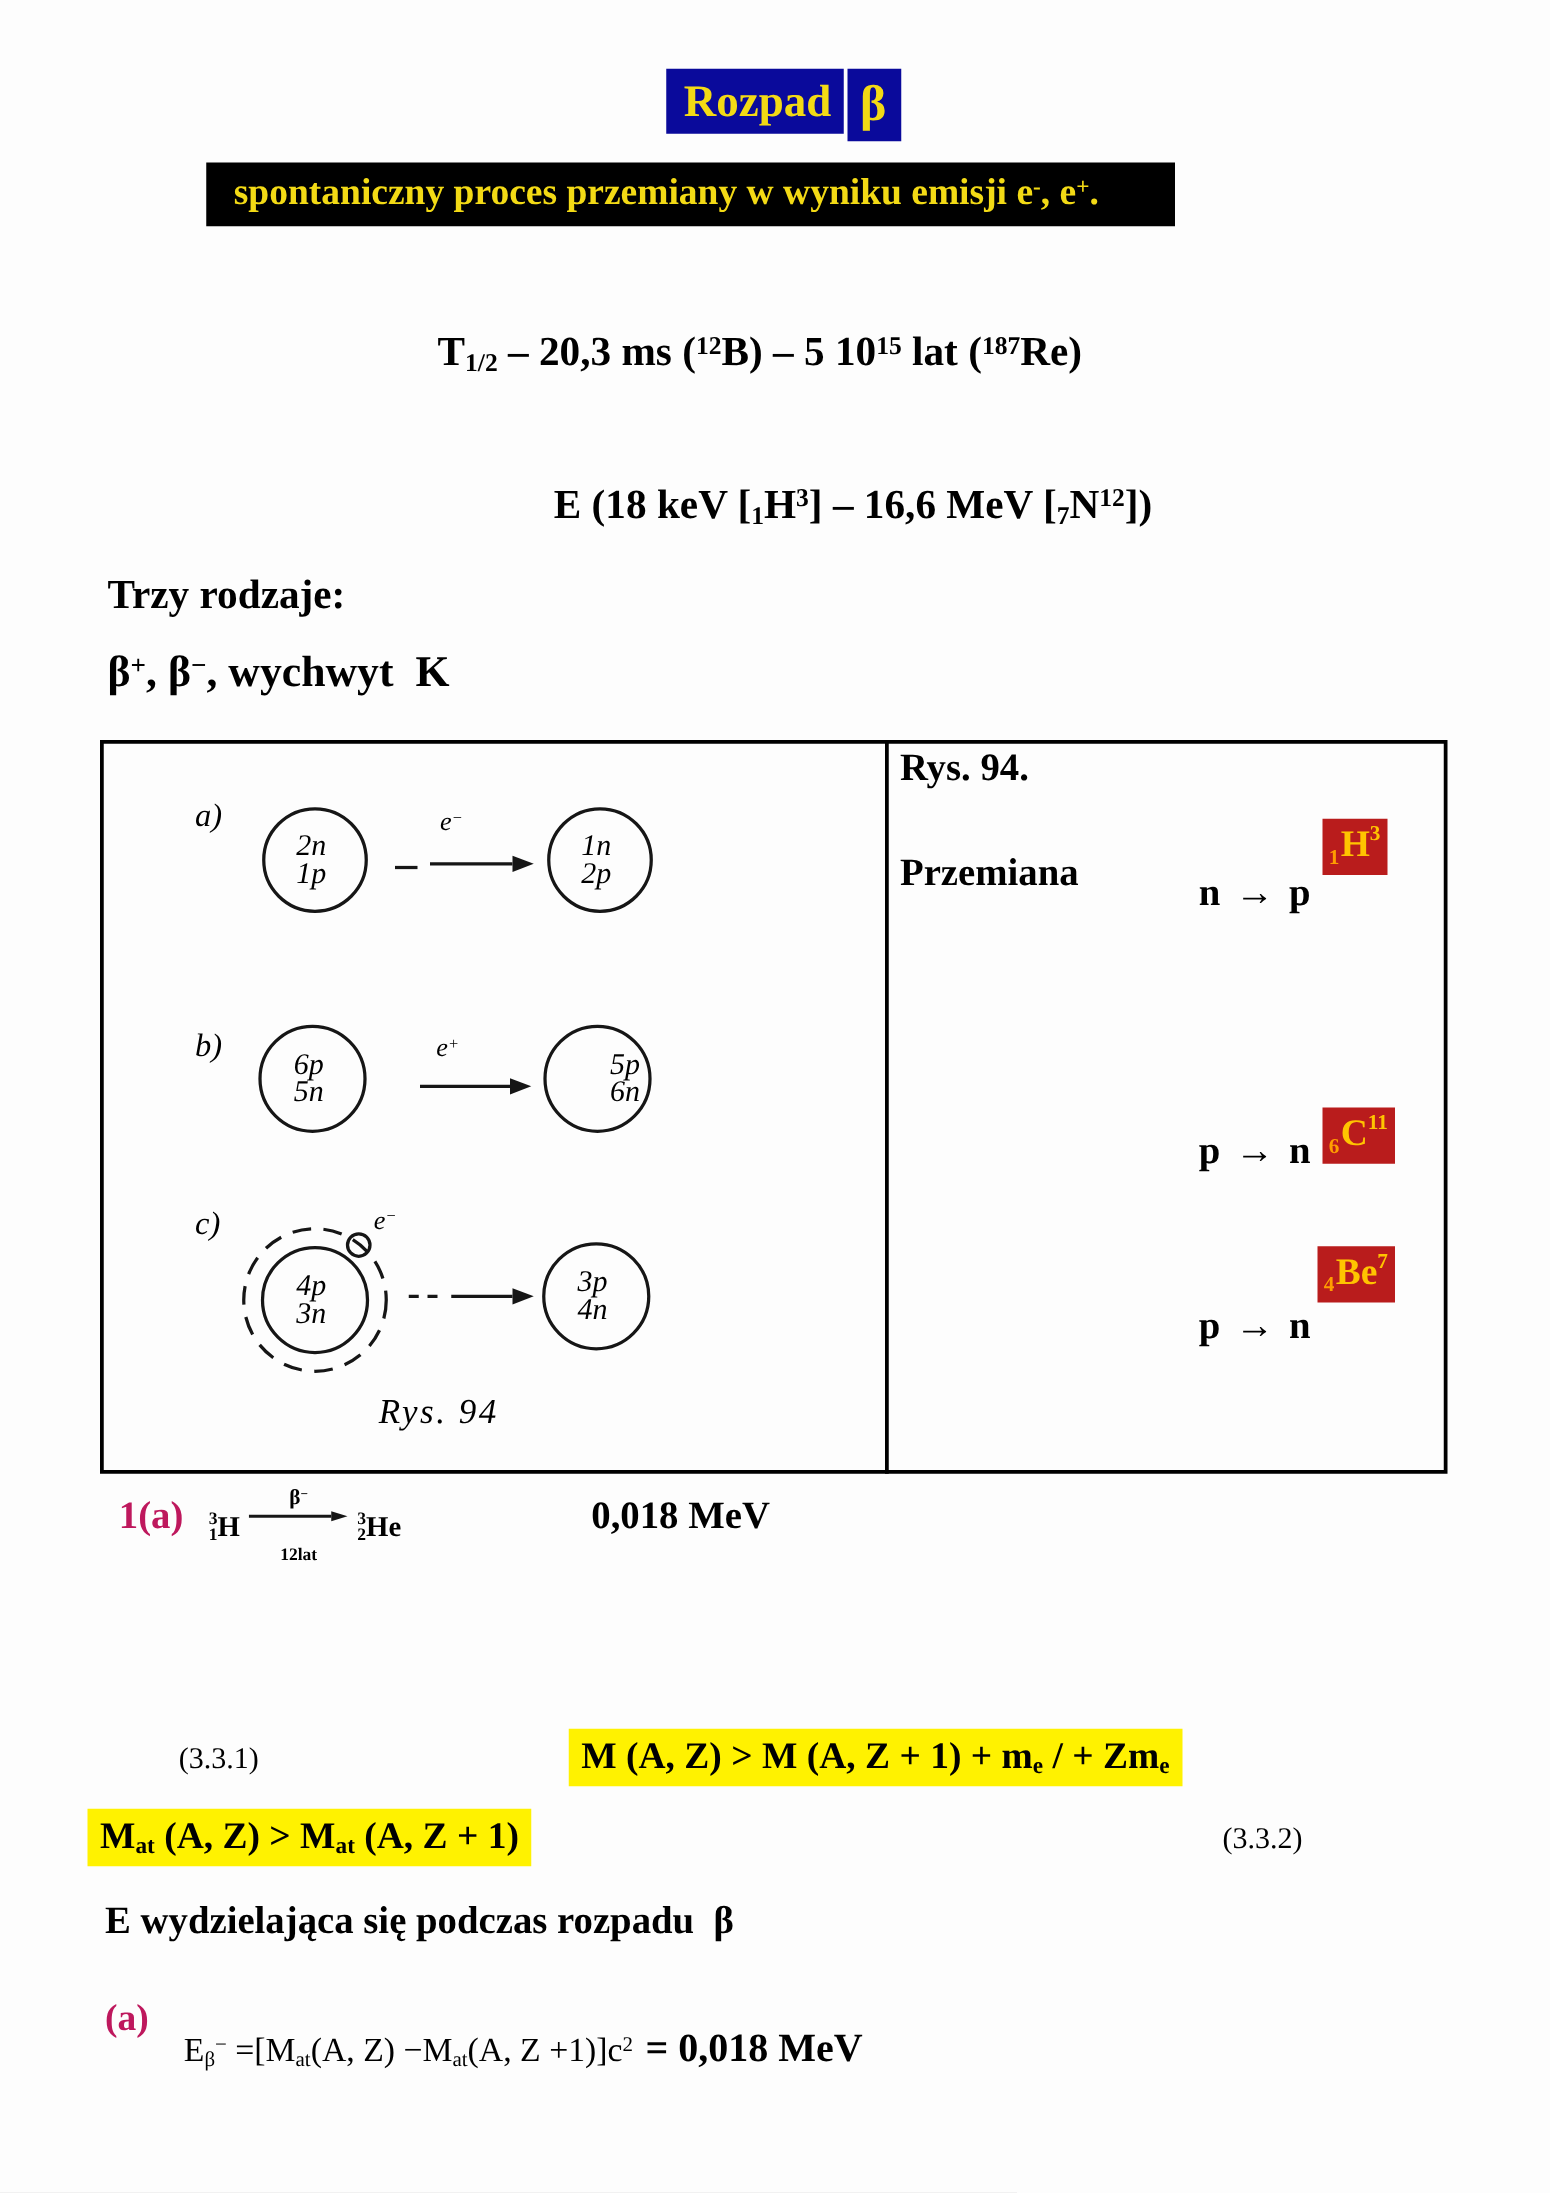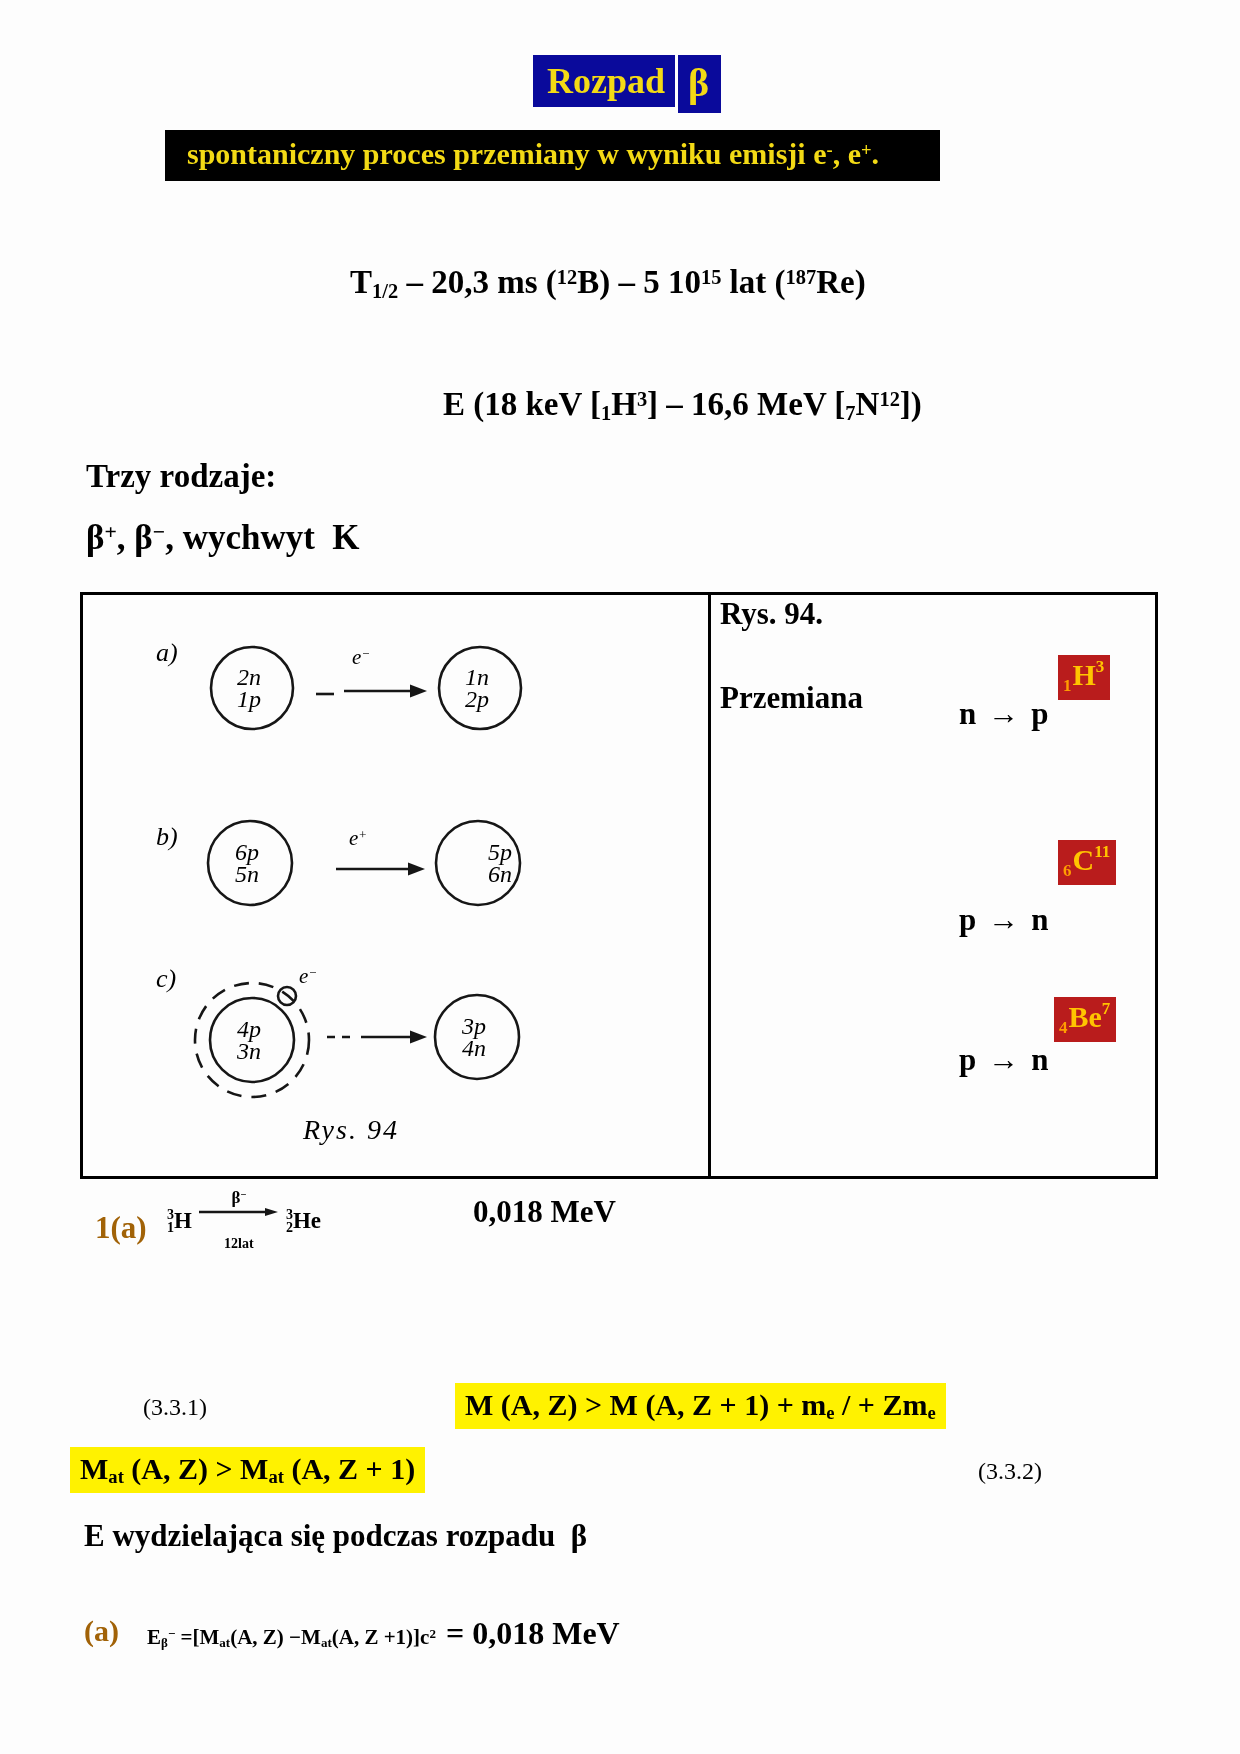--- a/index.html
+++ b/index.html
@@ -38,37 +38,37 @@
 
   
   .panel-text{font-size:31px;font-weight:bold;white-space:pre;}
   .np .arr{display:inline-block;margin:0 12px;}
   .nuc-box{background:#b91c1c;color:#ffc400;font-weight:bold;padding:2px 6px 4px 5px;display:inline-block;}
   .nsub{font-size:17px;vertical-align:-6px;margin-right:1px;color:#ff9d00;}
   .nsym{font-size:30px;}
   .nsup{font-size:17px;vertical-align:13px;}
 
   
-  .red-label{color:#a16207;font-weight:bold;font-size:31px;margin-top:16px;}
+  .red-label{color:#be185d;font-weight:bold;font-size:31px;}
   .reaction{display:flex;align-items:center;}
   .st-col{display:inline-flex;flex-direction:column;font-size:14px;line-height:13px;font-weight:bold;align-self:center;}
   .st-sym{font-size:23px;font-weight:bold;}
   .rx-arrow{display:inline-flex;flex-direction:column;align-items:center;margin:0 7px;}
   .rx-top{font-size:17px;font-weight:bold;line-height:15px;}
   .rx-bottom{font-size:14px;font-weight:bold;margin-top:19px;}
   .energy-val{font-size:31px;font-weight:bold;}
 
   
   .hl{background:#fff200;}
   .warunek{left:443px;top:1288px;padding:6px 12px 8px;font-size:32px;font-weight:bold;}
   .eq-num{font-size:24px;}
   .eq{padding:5px 10px 7px;font-size:30px;font-weight:bold;white-space:pre;}
   .energy-text{left:84px;top:1518px;font-size:31px;font-weight:bold;white-space:pre;}
   .final-formula{display:flex;align-items:baseline;}
-  .ff-small{font-size:21px;font-weight:bold;margin-top:27px;}
+  .ff-small{font-size:27px;font-weight:normal;margin-top:27px;}
   .ff-big{font-size:32px;font-weight:bold;margin-left:10px;}
 </style>
 </head>
 <body>
 
 <div class="page">
 
   <div class="abs title-bar">
     <span class="title-block">Rozpad</span>
     <span class="title-block title-beta">β</span>
@@ -146,21 +146,21 @@
   <div class="abs panel-text np" style="left:928px;top:660px;">
     <span>n</span><span class="arr">→</span><span>p</span>
   </div>
   <div class="abs nuc-box" style="left:1058px;top:655px;">
     <span class="nsub">1</span><span class="nsym">H</span><span class="nsup">3</span>
   </div>
 
   <div class="abs panel-text np" style="left:928px;top:866px;">
     <span>p</span><span class="arr">→</span><span>n</span>
   </div>
-  <div class="abs nuc-box" style="left:1058px;top:840px;">
+  <div class="abs nuc-box" style="left:1058px;top:886px;">
     <span class="nsub">6</span><span class="nsym">C</span><span class="nsup">11</span>
   </div>
 
   <div class="abs panel-text np" style="left:928px;top:1006px;">
     <span>p</span><span class="arr">→</span><span>n</span>
   </div>
   <div class="abs nuc-box" style="left:1054px;top:997px;">
     <span class="nsub">4</span><span class="nsym">Be</span><span class="nsup">7</span>
   </div>
 

